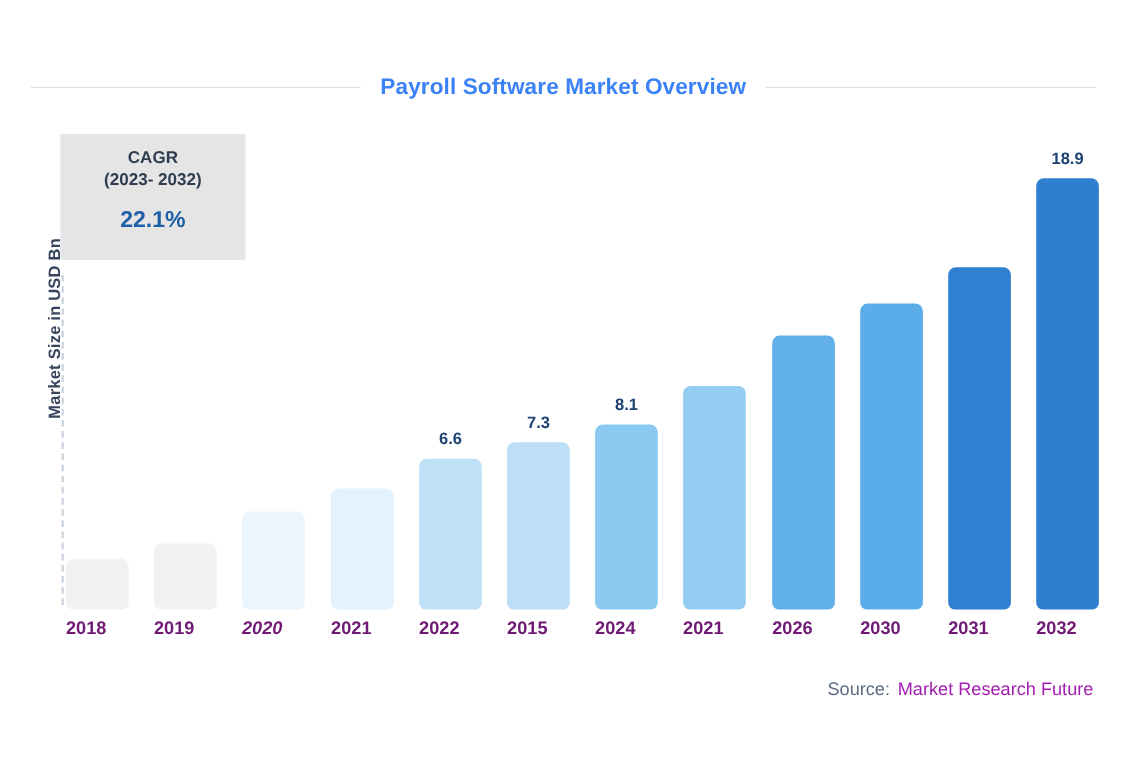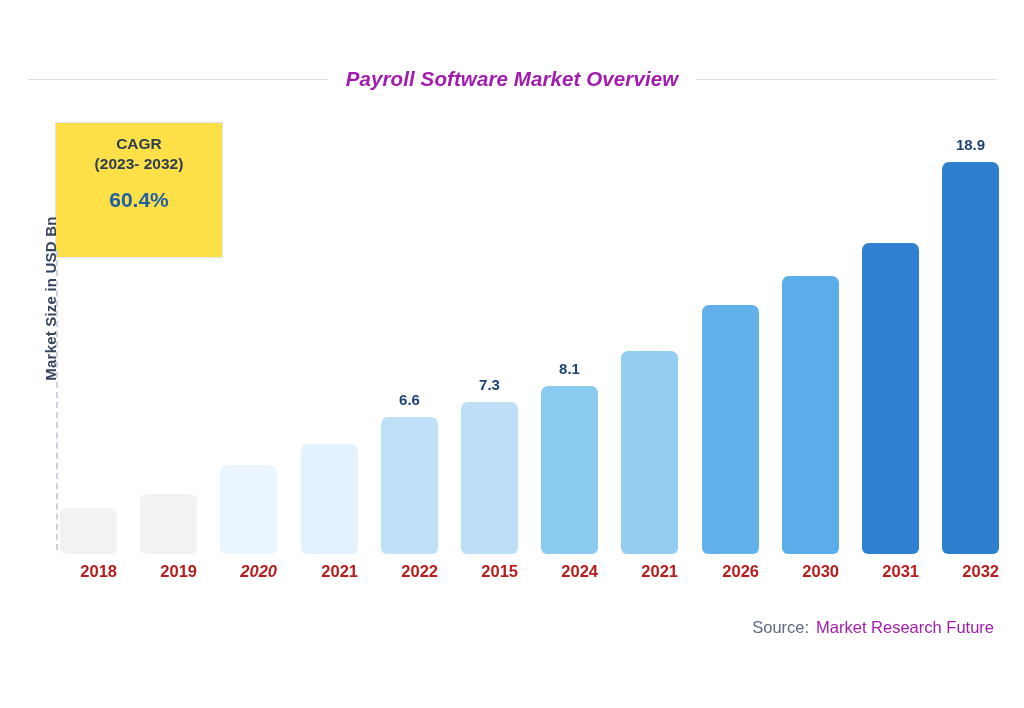--- a/index.html
+++ b/index.html
@@ -39,35 +39,34 @@
   .rule {
     height: 1px;
     background: #d8dfe8;
     flex: 0 0 auto;
   }
   #rule-left  { width: 300px; }
   #rule-right { width: 300px; }
   #chart-title {
     font-size: 20.5px;
     font-weight: bold;
-    color: #a21caf;
+    color: #3b82f6;
     white-space: nowrap;
     letter-spacing: 0.1px;
-    font-style: italic;
   }
 
   
   #cagr-box {
     position: absolute;
     left: 55px;
     top: 122px;
     width: 168px;
-    height: 136px;
+    height: 114px;
     border: 1px solid #dfe6ee;
-    background: #fde047;
+    background: #e5e5e5;
     box-sizing: border-box;
     display: flex;
     flex-direction: column;
     align-items: center;
     justify-content: flex-start;
     padding-top: 11px;
   }
   #cagr-title {
     font-size: 15.5px;
     font-weight: bold;
@@ -145,24 +144,24 @@
   #x-axis {
     position: absolute;
     left: 56px;
     top: 562px;
     width: 952px;
     height: 26px;
   }
   .x-tick {
     position: absolute;
     width: 57px;
-    text-align: right;
+    text-align: left;
     font-size: 16.5px;
     font-weight: bold;
-    color: #b91c1c;
+    color: #701a75;
   }
 
   
   #source-row {
     position: absolute;
     right: 30px;
     top: 618px;
     display: flex;
     align-items: baseline;
     gap: 7px;
@@ -185,21 +184,21 @@
 
   <div id="title-row">
     <div class="rule" id="rule-left"></div>
     <div id="chart-title">Payroll Software Market Overview</div>
     <div class="rule" id="rule-right"></div>
   </div>
 
   <div id="cagr-box">
     <div id="cagr-title">CAGR</div>
     <div id="cagr-period">(2023- 2032)</div>
-    <div id="cagr-value">60.4%</div>
+    <div id="cagr-value">22.1%</div>
   </div>
 
   <div id="y-axis-label">Market Size in USD Bn</div>
   <div id="y-axis-line"></div>
 
   <div id="plot">
       <div class="bar-col" style="left: 4px;">
         <div class="bar" style="height: 46px; background: rgb(241, 242, 244);"></div>
       </div>
       <div class="bar-col" style="left: 84px;">

